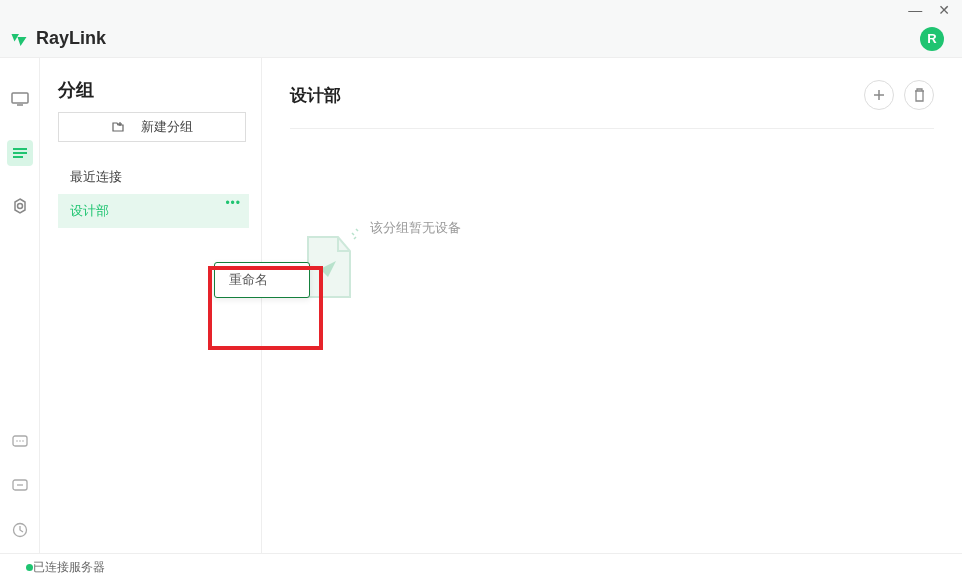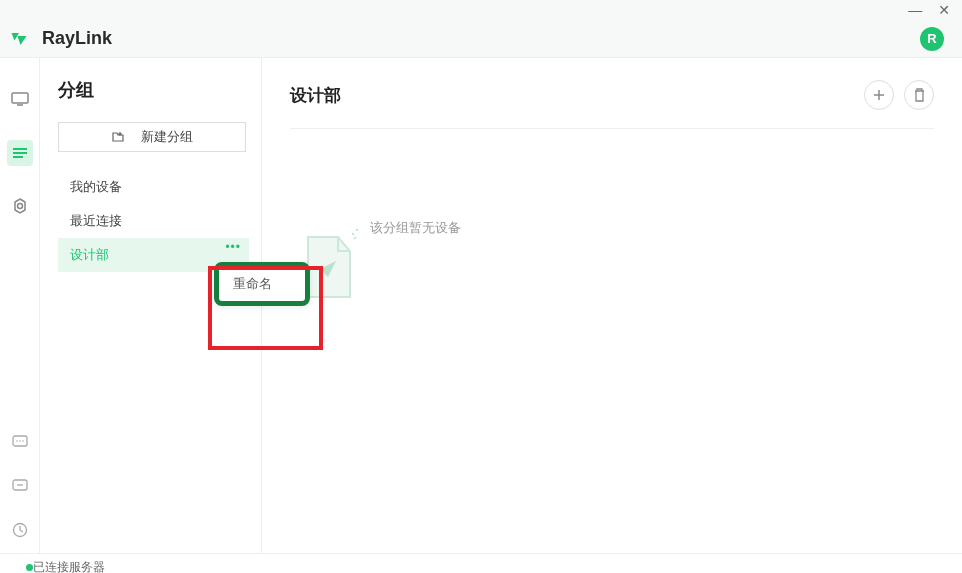--- a/index.html
+++ b/index.html
@@ -1,38 +1,38 @@
 <!DOCTYPE html>
 <html><head>
 <meta charset="utf-8">
 <style>
 *{margin:0;padding:0;box-sizing:border-box;font-family:"Microsoft YaHei","PingFang SC",sans-serif}
 body{width:962px;height:573px;background:#fff;overflow:hidden;position:relative}
 .titlebar{height:20px;display:flex;justify-content:flex-end;align-items:center;padding-right:12px;gap:16px;background:#f7f8f8}
 .titlebar span{cursor:pointer;color:#666;font-size:14px}
 .header{height:38px;display:flex;align-items:center;justify-content:space-between;padding:0 18px 0 10px;border-bottom:1px solid #eee;background:#f7f8f8}
-.logo{display:flex;align-items:center;gap:14px}
+.logo{display:flex;align-items:flex-end;gap:8px}
 .logo-mark{width:18px;height:18px}
 .logo-text{font-size:18px;font-weight:600;color:#2a2a2a}
 .avatar{width:24px;height:24px;border-radius:50%;background:#1fc471;color:#fff;display:flex;align-items:center;justify-content:center;font-size:13px;font-weight:600}
 .body{display:flex;height:495px}
 .nav{width:40px;border-right:1px solid #eee;display:flex;flex-direction:column;align-items:center;padding-top:28px;gap:28px;position:relative}
 .nav-item{width:26px;height:26px;display:flex;align-items:center;justify-content:center;border-radius:4px;cursor:pointer;color:#888}
 .nav-item.active{background:#d8f5e6;color:#1fc471}
 .nav-bottom{position:absolute;bottom:10px;display:flex;flex-direction:column;gap:18px;align-items:center}
 .nav-bottom .nav-item{color:#aaa}
 .sidebar{width:222px;border-right:1px solid #eee;padding:20px 12px 0 18px;position:relative}
-.sidebar-title{font-size:18px;font-weight:600;color:#222;margin-bottom:20px}
+.sidebar-title{font-size:18px;font-weight:600;color:#222;margin-bottom:10px}
 .new-group-btn{width:188px;height:30px;border:1px solid #ddd;background:#fff;display:flex;align-items:center;justify-content:center;gap:16px;font-size:13px;color:#444;cursor:pointer;margin-bottom:18px}
 .new-group-btn svg{color:#666}
 .group-list{display:flex;flex-direction:column}
 .group-item{height:34px;display:flex;align-items:center;padding:0 12px;font-size:13px;color:#444;cursor:pointer;position:relative}
 .group-item.selected{background:#e6f7ee;color:#1fc471}
 .group-item .more{position:absolute;right:8px;top:2px;color:#1fc471;font-size:12px;letter-spacing:1px}
-.context-menu{position:absolute;left:214px;top:262px;width:96px;background:#fff;border:5px solid #15803d;border-radius:8px;box-shadow:0 2px 6px rgba(0,0,0,0.08);z-index:5}
+.context-menu{position:absolute;left:214px;top:262px;width:96px;background:#fff;border:1px solid #15803d;border-radius:3px;box-shadow:0 2px 6px rgba(0,0,0,0.08);z-index:5}
 .context-menu-item{padding:8px 14px;font-size:13px;color:#555;cursor:pointer}
 .highlight-box{position:absolute;left:208px;top:266px;width:115px;height:84px;border:4px solid #e6232a;z-index:10;pointer-events:none}
 .main{flex:1;padding:22px 28px 0 28px;display:flex;flex-direction:column}
 .main-header{display:flex;align-items:center;justify-content:space-between;padding-bottom:18px;border-bottom:1px solid #eee}
 .main-title{font-size:17px;font-weight:600;color:#222}
 .main-actions{display:flex;gap:10px}
 .icon-btn{width:30px;height:30px;border:1px solid #ddd;border-radius:50%;background:#fff;display:flex;align-items:center;justify-content:center;cursor:pointer;color:#888}
 .empty{flex:1;display:flex;flex-direction:row;align-items:flex-start;justify-content:flex-start;padding-top:90px}
 .empty-illus{width:80px;height:90px;position:relative;margin-bottom:22px}
 .empty-text{font-size:13px;color:#999}
@@ -108,23 +108,20 @@
     <button class="new-group-btn">
       <svg width="14" height="14">
           <path d="M2 3 L6 3 L7 5 L12 5 L12 11 L2 11 Z" fill="none" stroke="currentColor" stroke-width="1.2"></path>
           <line x1="9" y1="2" x2="9" y2="6" stroke="currentColor" stroke-width="1.2"></line>
           <line x1="7" y1="4" x2="11" y2="4" stroke="currentColor" stroke-width="1.2"></line>
         </svg>
       <span>新建分组</span>
     </button>
     <div class="group-list">
       <div class="group-item">
-          <span>我的设备</span>
-        </div>
-      <div class="group-item">
           <span>最近连接</span>
         </div>
       <div class="group-item selected">
         <span>设计部</span>
         <span class="more">•••</span>
       </div>
     </div>
   </div>
 
   <div class="main">

